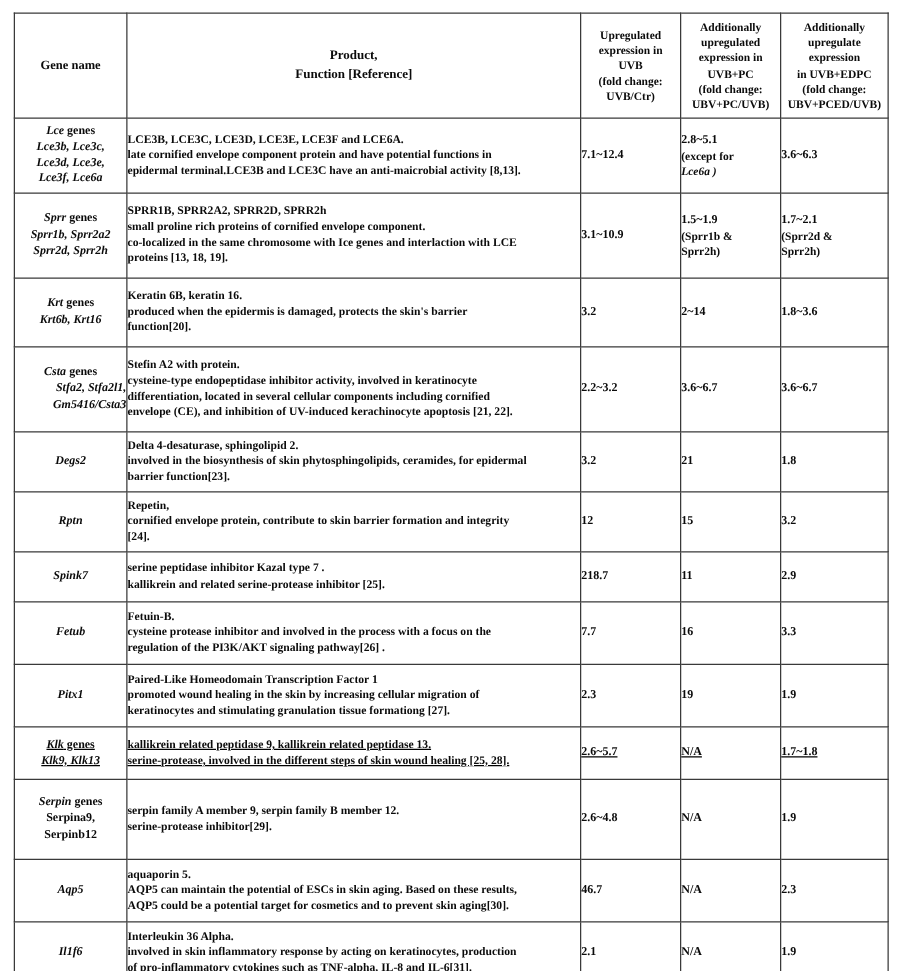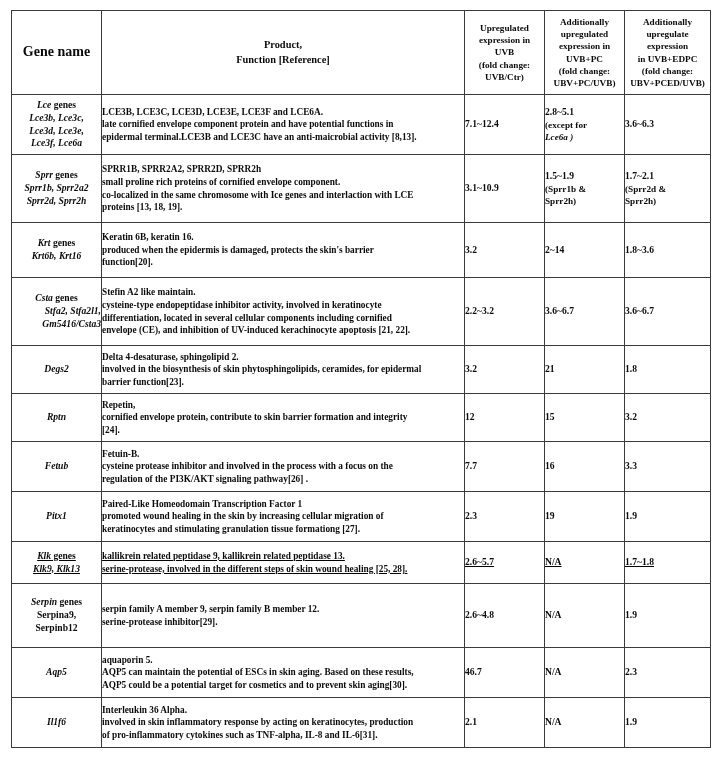--- a/index.html
+++ b/index.html
@@ -49,21 +49,21 @@
 
   
   thead td {
     text-align: center;
     vertical-align: middle;
     font-size: 9.6px;
     line-height: 1.32;
     padding: 3px 2px;
   }
   thead tr { height: 84px; }
-  .hdr-gene { font-size: 14px; }
+  .hdr-gene { font-size: 10px; }
   .hdr-prod { font-size: 10.4px; line-height: 1.35; }
   .hdr-num  { font-size: 9.2px; }
 
   
   td.gene {
     text-align: center;
     font-style: italic;
     font-size: 9.6px;
     line-height: 1.34;
     padding: 3px 2px;
@@ -188,21 +188,21 @@
             <span class="pline">function[20].</span>
           </td>
           <td class="num"><div>3.2</div></td>
           <td class="num"><div>2~14</div></td>
           <td class="num"><div>1.8~3.6</div></td>
         </tr>
         <tr class="r-csta">
           <td class="gene"><div>Csta<span class="roman"> genes</span></div><div style="white-space: pre-line; text-align: right;">Stfa2, Stfa2l1,
 Gm5416/Csta3</div></td>
           <td class="product">
-            <span class="pline">Stefin A2 like maintain.</span>
+            <span class="pline">Stefin A2 with protein.</span>
             <span class="pline"> cysteine-type endopeptidase inhibitor activity,  involved in  keratinocyte</span>
             <span class="pline">differentiation, located in several cellular components including cornified</span>
             <span class="pline">envelope (CE), and inhibition of UV-induced kerachinocyte apoptosis [21, 22].</span>
           </td>
           <td class="num"><div>2.2~3.2</div></td>
           <td class="num"><div>3.6~6.7</div></td>
           <td class="num"><div>3.6~6.7</div></td>
         </tr>
         <tr class="r-degs2">
           <td class="gene"><div>Degs2</div></td>
@@ -219,20 +219,30 @@
           <td class="gene"><div>Rptn</div></td>
           <td class="product">
             <span class="pline">Repetin,</span>
             <span class="pline">cornified envelope  protein, contribute to skin barrier formation and integrity</span>
             <span class="pline">[24].</span>
           </td>
           <td class="num"><div>12</div></td>
           <td class="num"><div>15</div></td>
           <td class="num"><div>3.2</div></td>
         </tr>
+        <tr class="r-spink7">
+          <td class="gene"><div>Spink7</div></td>
+          <td class="product">
+            <span class="pline">serine peptidase inhibitor Kazal type 7 .</span>
+            <span class="pline">kallikrein and related serine-protease inhibitor [25].</span>
+          </td>
+          <td class="num"><div>218.7</div></td>
+          <td class="num"><div>11</div></td>
+          <td class="num"><div>2.9</div></td>
+        </tr>
         <tr class="r-fetub">
           <td class="gene"><div>Fetub</div></td>
           <td class="product">
             <span class="pline">Fetuin-B.</span>
             <span class="pline">cysteine protease inhibitor and involved in the process with a focus on the</span>
             <span class="pline">regulation of the PI3K/AKT signaling pathway[26] .</span>
           </td>
           <td class="num"><div>7.7</div></td>
           <td class="num"><div>16</div></td>
           <td class="num"><div>3.3</div></td>

